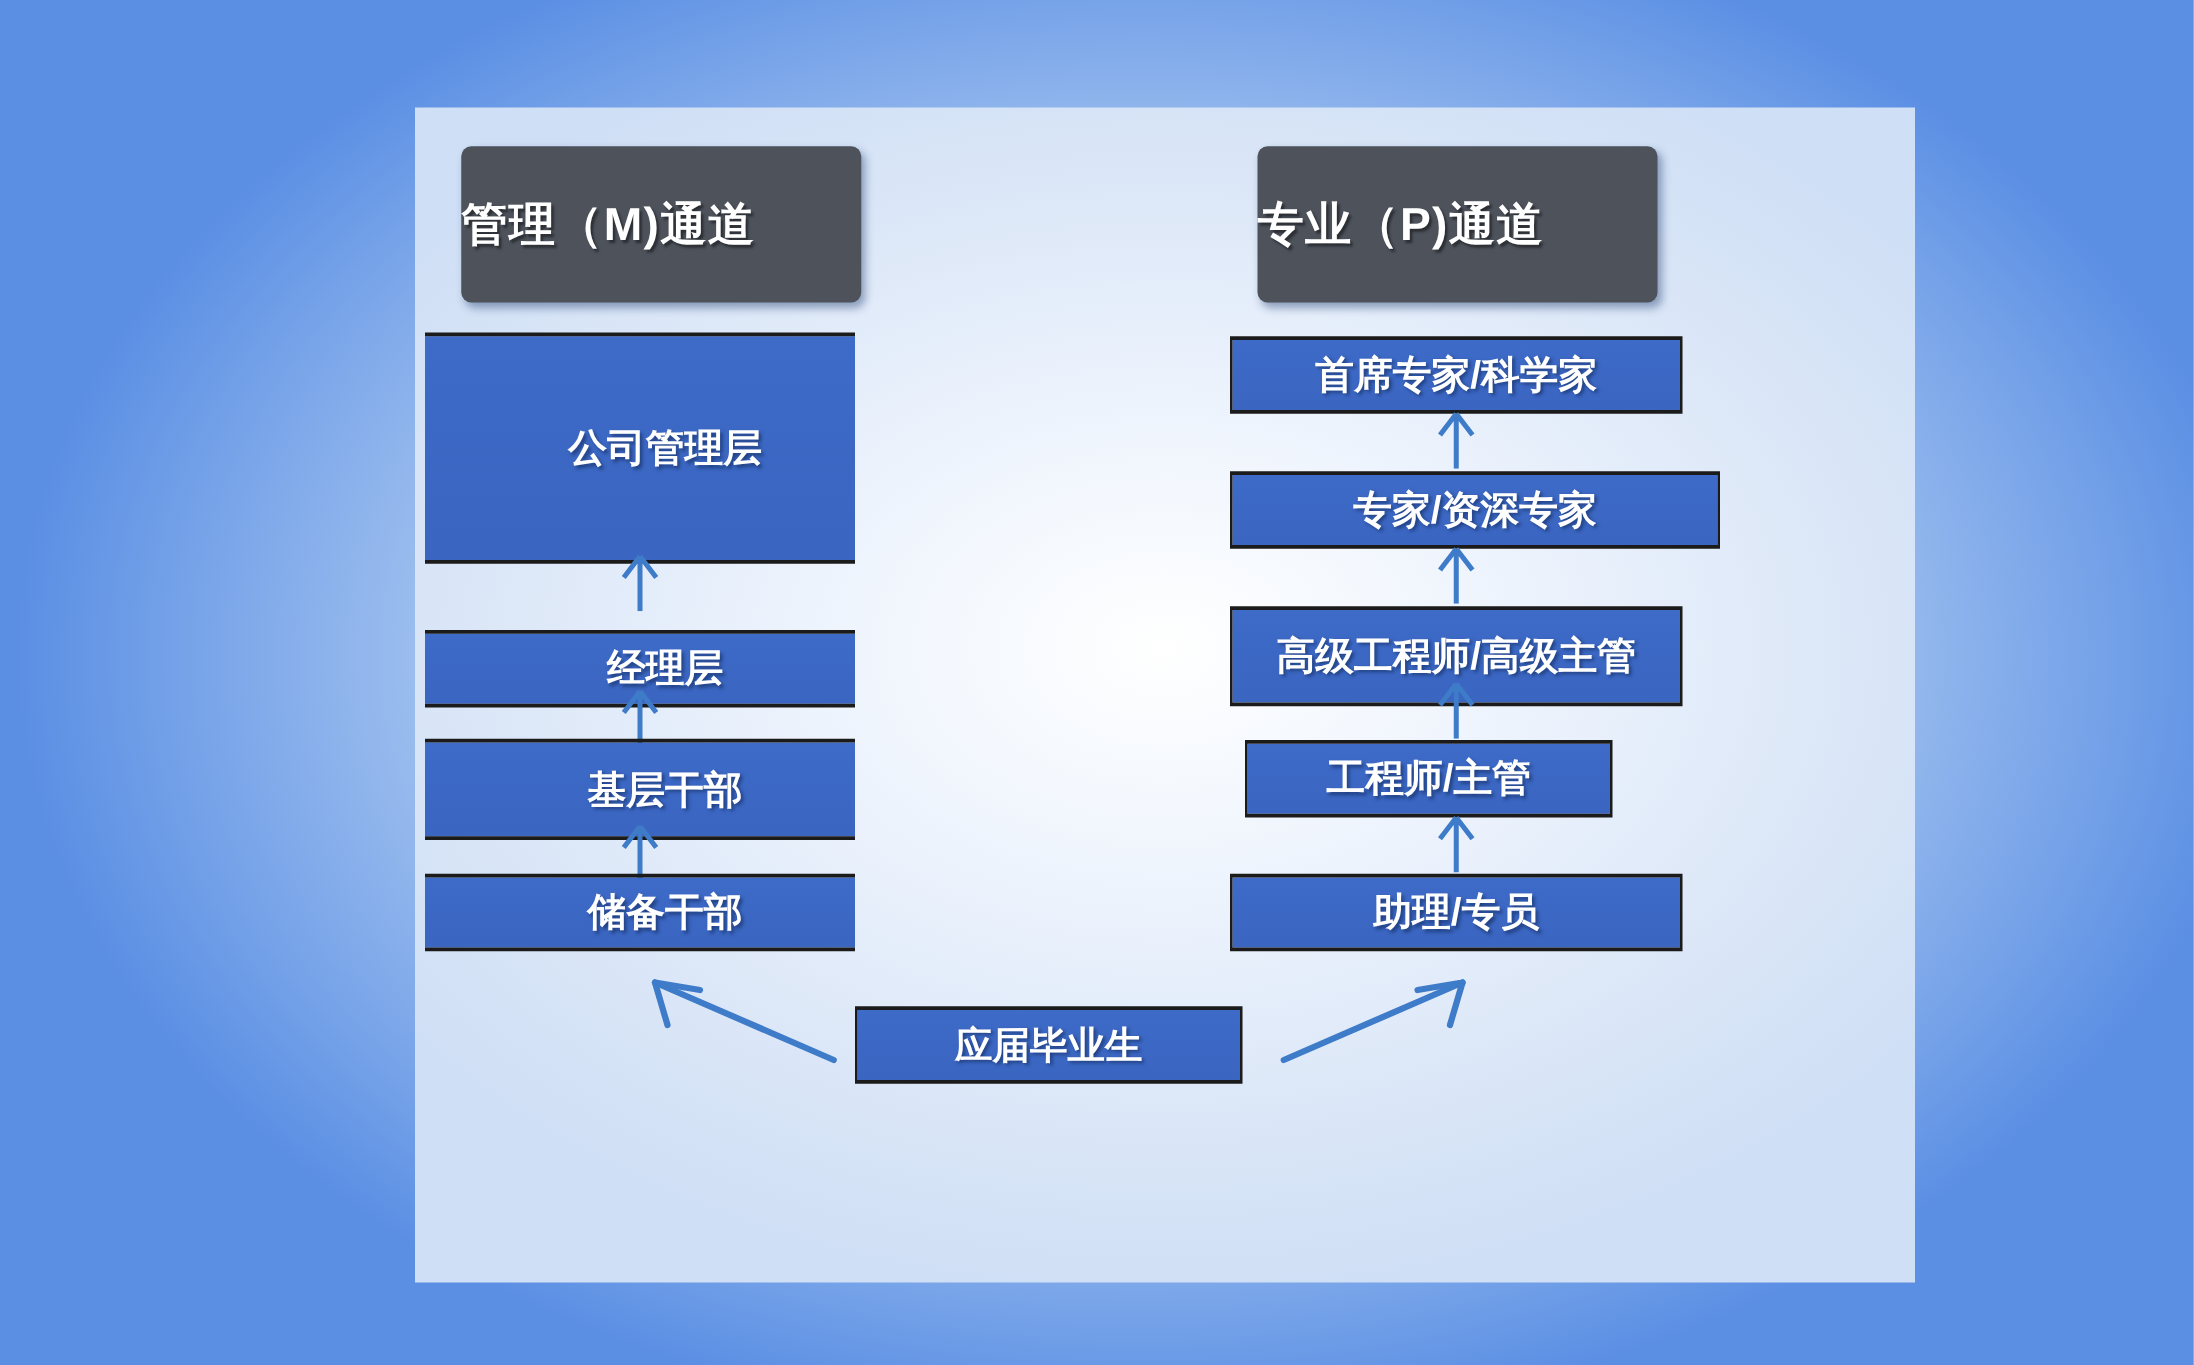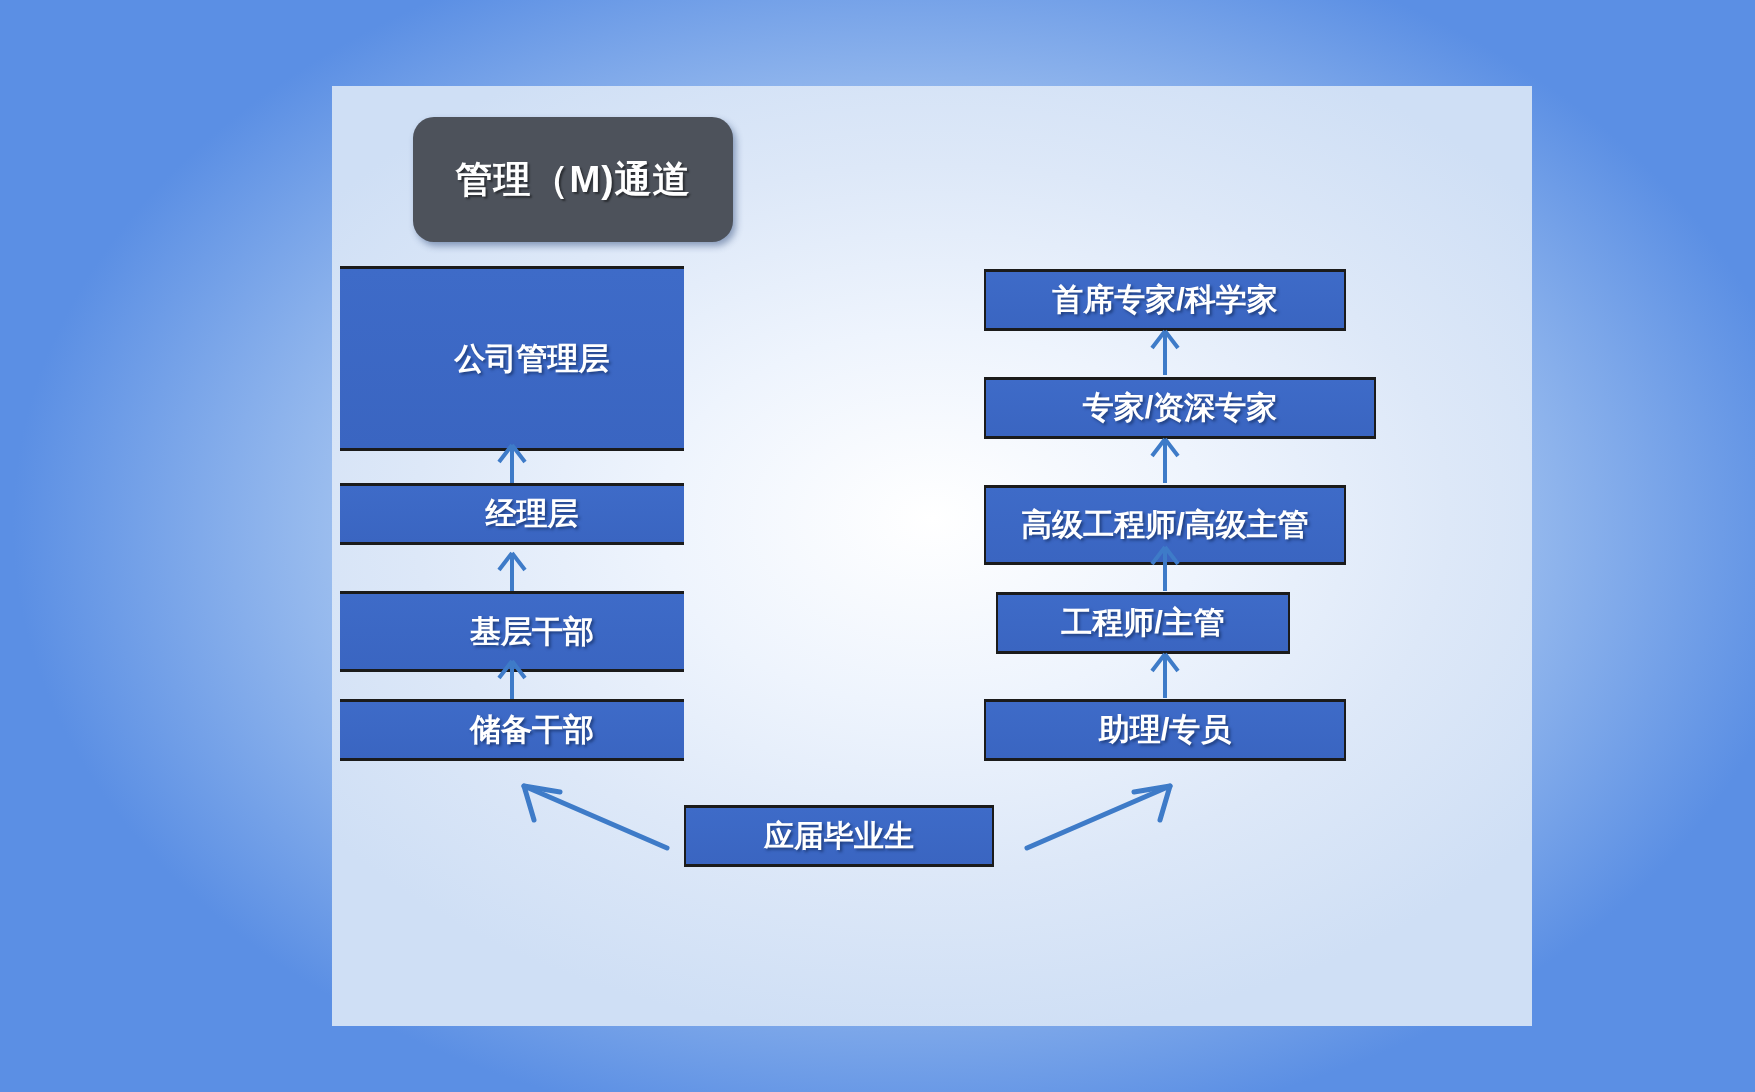--- a/index.html
+++ b/index.html
@@ -29,31 +29,29 @@
     width: 1200px;
     height: 940px;
     background:
       radial-gradient(ellipse 760px 520px at 50% 46%, #ffffff 0%, #eef4fd 36%, #dde8f8 68%, #cfdff5 100%);
   }
 
   
   .pill {
     position: absolute;
     background: #4d525b;
-    border-radius: 21px;
+    border-radius: 8px;
     box-shadow: 3px 4px 7px rgba(30,60,110,0.45);
     display: flex;
     align-items: center;
-    justify-content: center;
     color: #ffffff;
     font-weight: bold;
     font-size: 37px;
     letter-spacing: 1px;
     text-shadow: 2px 2px 2px rgba(0,0,0,0.45);
-    margin-left: 44px;
   }
   #pill-m { left: 37px;  top: 31px; width: 320px; height: 125px; }
   #pill-p { left: 674px; top: 31px; width: 320px; height: 125px; }
 
   
   .lvl {
     position: absolute;
     background: linear-gradient(180deg, #3e6bc8 0%, #3a65c1 100%);
     border-top: 3px solid #1b1b1b;
     border-bottom: 3px solid #1b1b1b;
@@ -66,21 +64,21 @@
     font-weight: bold;
     font-size: 31px;
     text-shadow: 2px 2px 3px rgba(10,30,70,0.55);
     box-sizing: border-box;
     text-align: center;
   }
   .lvl.noside { border-left: none; border-right: none; padding-left: 40px; }
 
   
   #m-top   { left: 8px;  top: 180px; width: 344px; height: 185px; }
-  #m-3     { left: 8px;  top: 397px; width: 344px; height: 62px;  }
+  #m-3     { left: 8px;  top: 418px; width: 344px; height: 62px;  }
   #m-2     { left: 8px;  top: 505px; width: 344px; height: 81px;  }
   #m-1     { left: 8px;  top: 613px; width: 344px; height: 62px;  }
 
   
   #p-5 { left: 652px; top: 183px; width: 362px; height: 62px; }
   #p-4 { left: 652px; top: 291px; width: 392px; height: 62px; }
   #p-3 { left: 652px; top: 399px; width: 362px; height: 80px; }
   #p-2 { left: 652px; top: 506px; width: 294px; height: 62px; margin-left: 12px; }
   #p-1 { left: 652px; top: 613px; width: 362px; height: 62px; }
 
@@ -118,20 +116,23 @@
 </head>
 <body>
 
 <div id="stage">
   <div id="canvas">
 
     <div class="pill" id="pill-m">
       <span>管理（M)通道</span>
     </div>
 
+    <div class="pill" id="pill-p">
+      <span>专业（P)通道</span>
+    </div>
 
     <div class="lvl noside" id="m-top">
       <span>公司管理层</span>
     </div>
 
     <div class="uparrow" id="a-m3">
       <svg viewBox="0 0 34 46" xmlns="http://www.w3.org/2000/svg">
         <path d="M17 2 L17 46 M17 2 L4 19 M17 2 L30 19" stroke="#3E7BC8" stroke-width="4" fill="none" stroke-linecap="butt" stroke-linejoin="miter"></path>
       </svg>
     </div>

